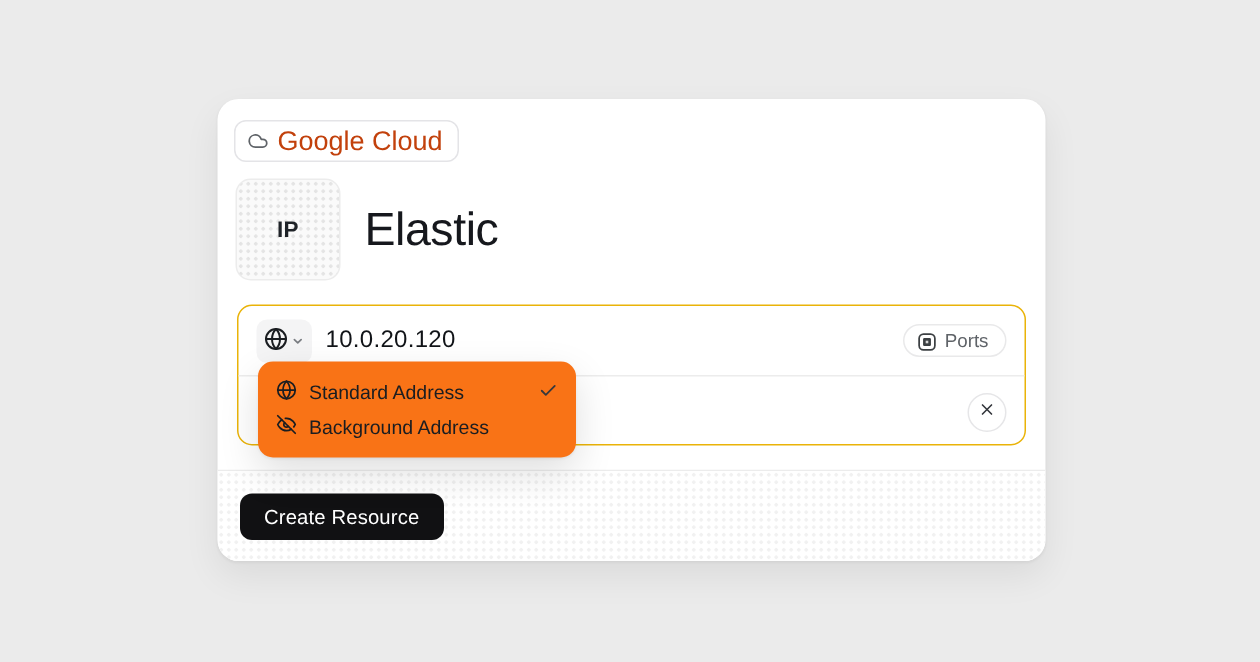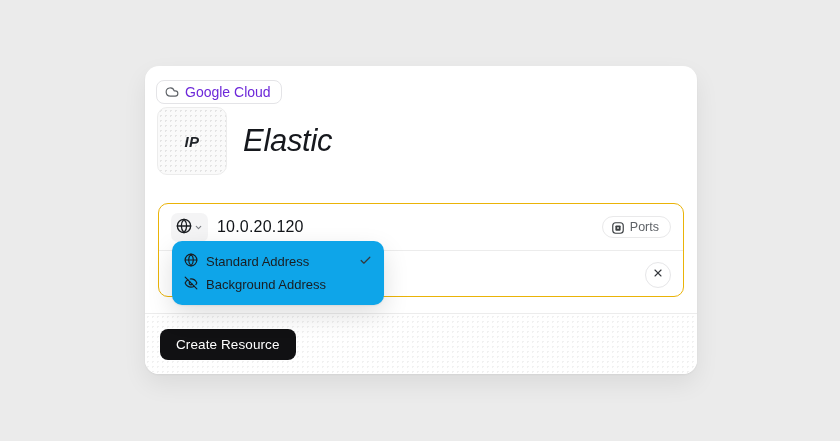--- a/index.html
+++ b/index.html
@@ -22,34 +22,33 @@
   
   .chip {
     position: absolute;
     left: 11px; top: 14px;
     display: inline-flex;
     align-items: center;
     gap: 6px;
     padding: 4px 10px 4px 8px;
     border: 1px solid #e4e4e7;
     border-radius: 8px;
-    font-size: 14px;
-    color: #6d28d9;
+    font-size: 18px;
+    color: #c2410c;
     background: #fff;
     line-height: 1;
   }
   .chip svg { display: block; }
   
   .header {
     position: absolute;
-    left: 12px; top: 41px;
+    left: 12px; top: 53px;
     display: flex;
     align-items: center;
     gap: 16px;
-    font-style: italic;
   }
   .ip-box {
     width: 70px; height: 68px;
     border: 1px solid #ececec;
     border-radius: 10px;
     background-color: #fafafa;
     background-image: radial-gradient(circle, #e4e4e4 1px, transparent 1px);
     background-size: 5px 5px;
     display: flex;
     align-items: center;
@@ -119,21 +118,21 @@
     display: flex;
     align-items: center;
     justify-content: center;
     cursor: pointer;
   }
   
   .menu {
     position: absolute;
     left: 27px; top: 175px;
     width: 212px;
-    background: #0ea5e9;
+    background: #f97316;
     border-radius: 10px;
     box-shadow: 0 1px 2px rgba(0,0,0,.06), 0 10px 26px rgba(0,0,0,.13);
     padding: 9px 12px;
     z-index: 10;
   }
   .menu-item {
     display: flex;
     align-items: center;
     gap: 8px;
     height: 23px;

